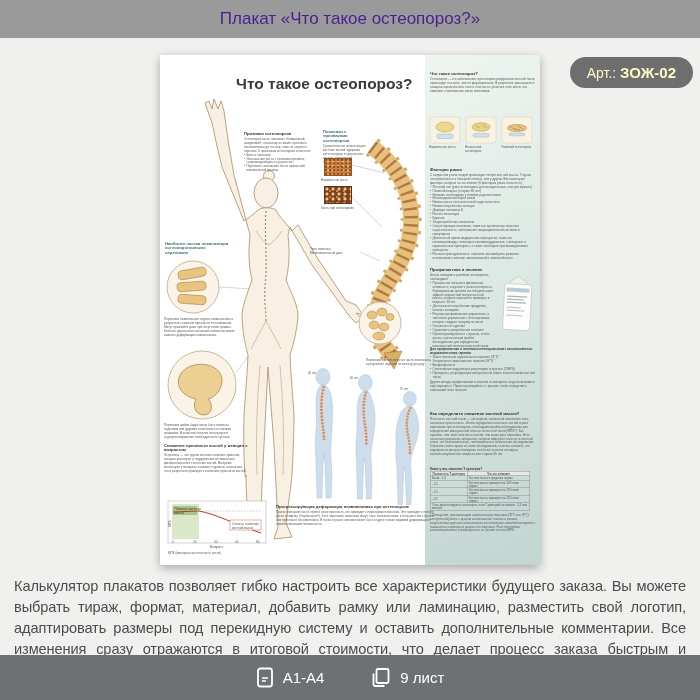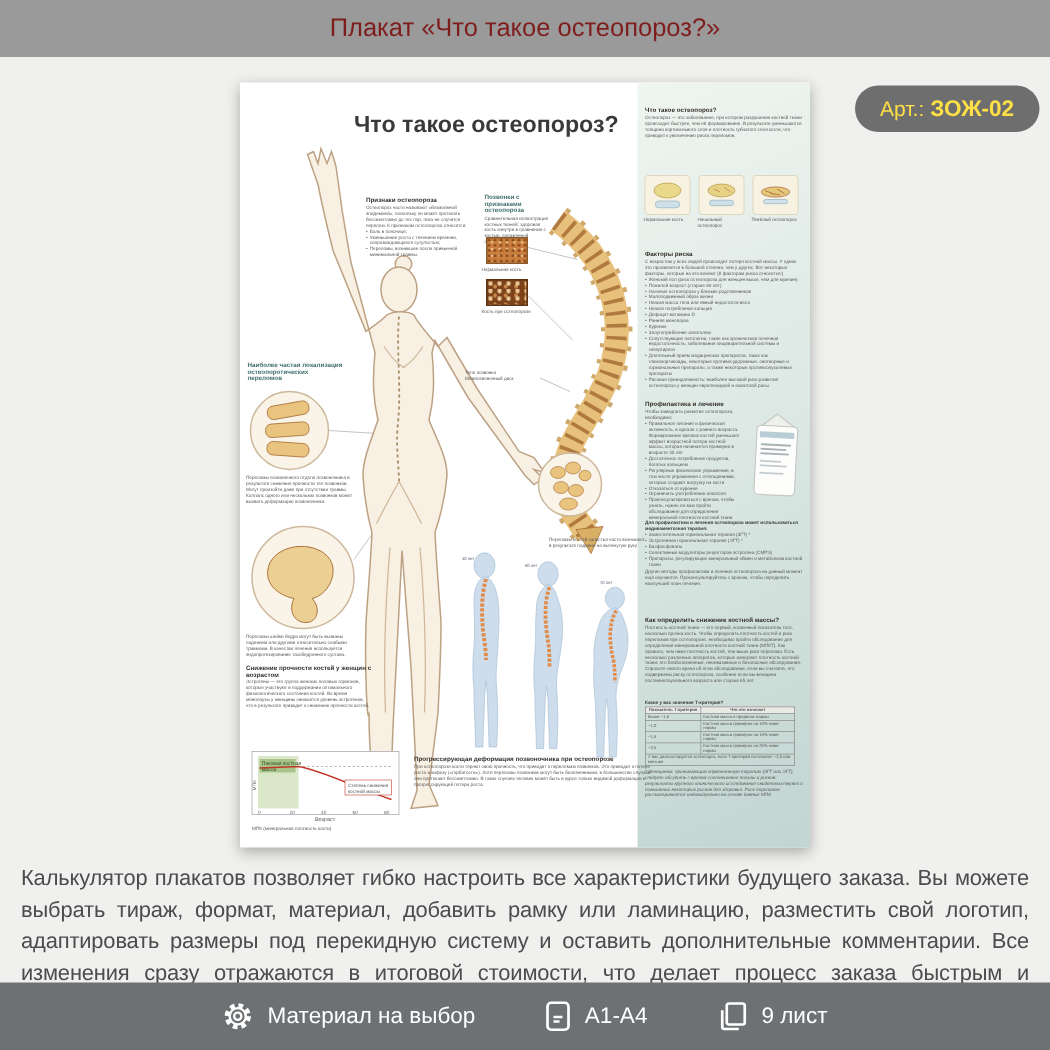--- a/index.html
+++ b/index.html
@@ -1,22 +1,22 @@
 <!DOCTYPE html>
 <html><head>
 <meta charset="utf-8">
 <style>
   html,body{margin:0;padding:0;}
   body{width:700px;height:700px;position:relative;overflow:hidden;
        font-family:"Liberation Sans",sans-serif;background:#f0f0ef;}
   
   .topbar{position:absolute;top:0;left:0;width:700px;height:38px;background:#9a9a9a;
-          display:flex;align-items:center;justify-content:center;color:#7f1d1d;font-size:17px;}
+          display:flex;align-items:center;justify-content:center;color:#4c1d95;font-size:17px;}
   .main{position:absolute;top:38px;left:0;width:700px;height:617px;background:#f0f0ef;}
-  .badge{position:absolute;top:19px;right:7px;background:#6e6e6e;color:#fde047;border-radius:16px;
+  .badge{position:absolute;top:19px;right:7px;background:#6e6e6e;color:#fef9c3;border-radius:16px;
          padding:7px 17px;font-size:14px;}
   .badge b{font-size:15px;}
   .desc{position:absolute;left:14px;right:14px;top:538px;font-size:14.6px;line-height:1.45;
         color:#4c4c4c;text-align:justify;letter-spacing:-0.1px;}
   .botbar{position:absolute;bottom:0;left:0;width:700px;height:45px;background:#6e7173;
           display:flex;align-items:center;justify-content:center;gap:46px;color:#fff;font-size:15px;}
   .fitem{display:flex;align-items:center;gap:9px;}
   .fitem svg{display:block;}
   
   .poster{position:absolute;left:160px;top:17px;width:380px;height:510px;background:#fff;
@@ -371,30 +371,20 @@
       </div>
     </div>
   </div>
 
   <div class="desc">Калькулятор плакатов позволяет гибко настроить все характеристики будущего заказа. Вы можете выбрать тираж, формат, материал, добавить рамку или ламинацию, разместить свой логотип, адаптировать размеры под перекидную систему и оставить дополнительные комментарии. Все изменения сразу отражаются в итоговой стоимости, что делает процесс заказа быстрым и прозрачным</div>
 </div>
 
 <div class="botbar">
   <div class="fitem">
     <span>
-      <svg width="21" height="21" viewBox="0 0 21 21">
-        <circle cx="10.5" cy="10.5" r="7.2" fill="none" stroke="#fff" stroke-width="3.1" stroke-dasharray="3.1 2.6"></circle>
-        <circle cx="10.5" cy="10.5" r="5.4" fill="none" stroke="#fff" stroke-width="1.6"></circle>
-        <circle cx="10.5" cy="10.5" r="2.4" fill="none" stroke="#fff" stroke-width="1.6"></circle>
-      </svg>
-    </span>
-    <span>Материал на выбор</span>
-  </div>
-  <div class="fitem">
-    <span>
       <svg width="18" height="21" viewBox="0 0 18 21">
         <rect x="2" y="1.5" width="14" height="18" rx="2.5" fill="none" stroke="#fff" stroke-width="1.8"></rect>
         <path d="M6,11 L12,11 M6,14 L10,14" stroke="#fff" stroke-width="1.6"></path>
       </svg>
     </span>
     <span>А1-А4</span>
   </div>
   <div class="fitem">
     <span>
       <svg width="21" height="21" viewBox="0 0 21 21">

